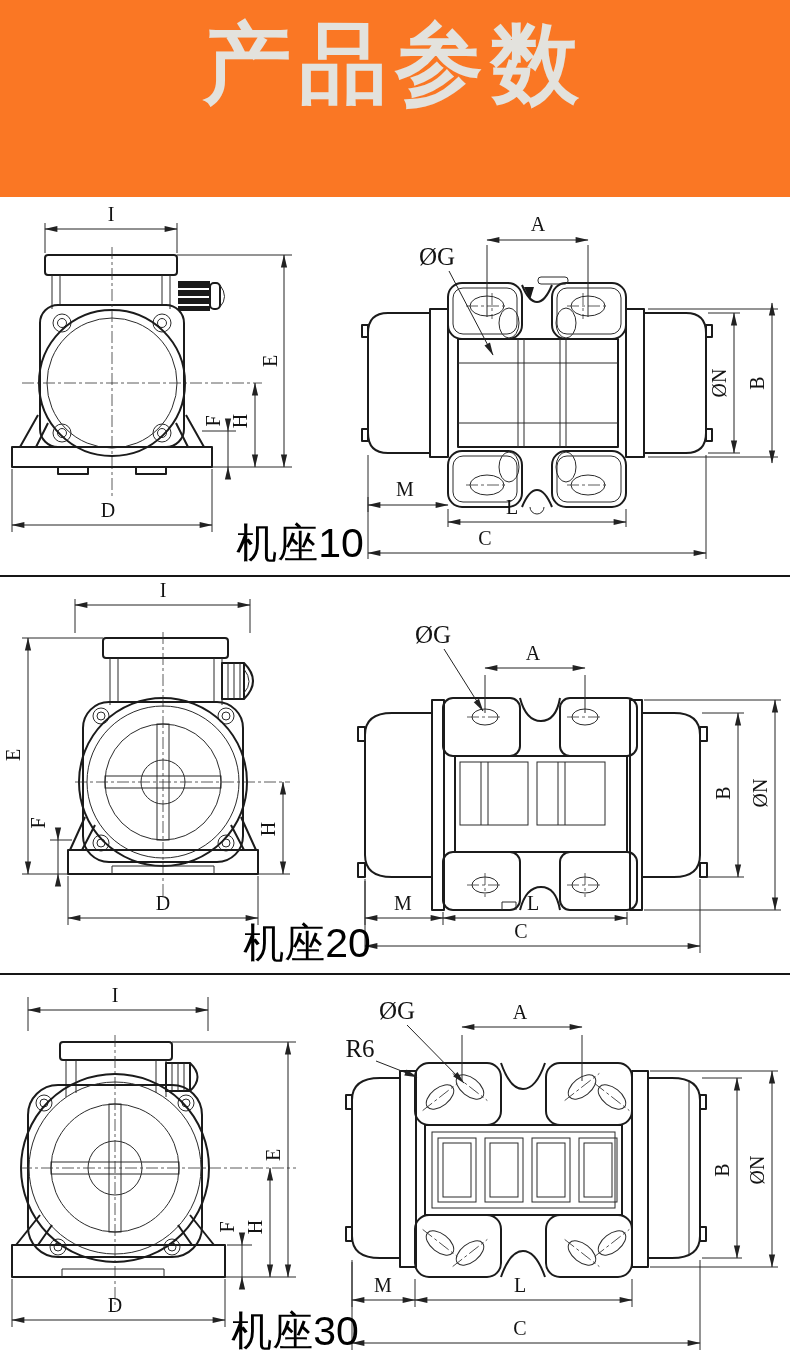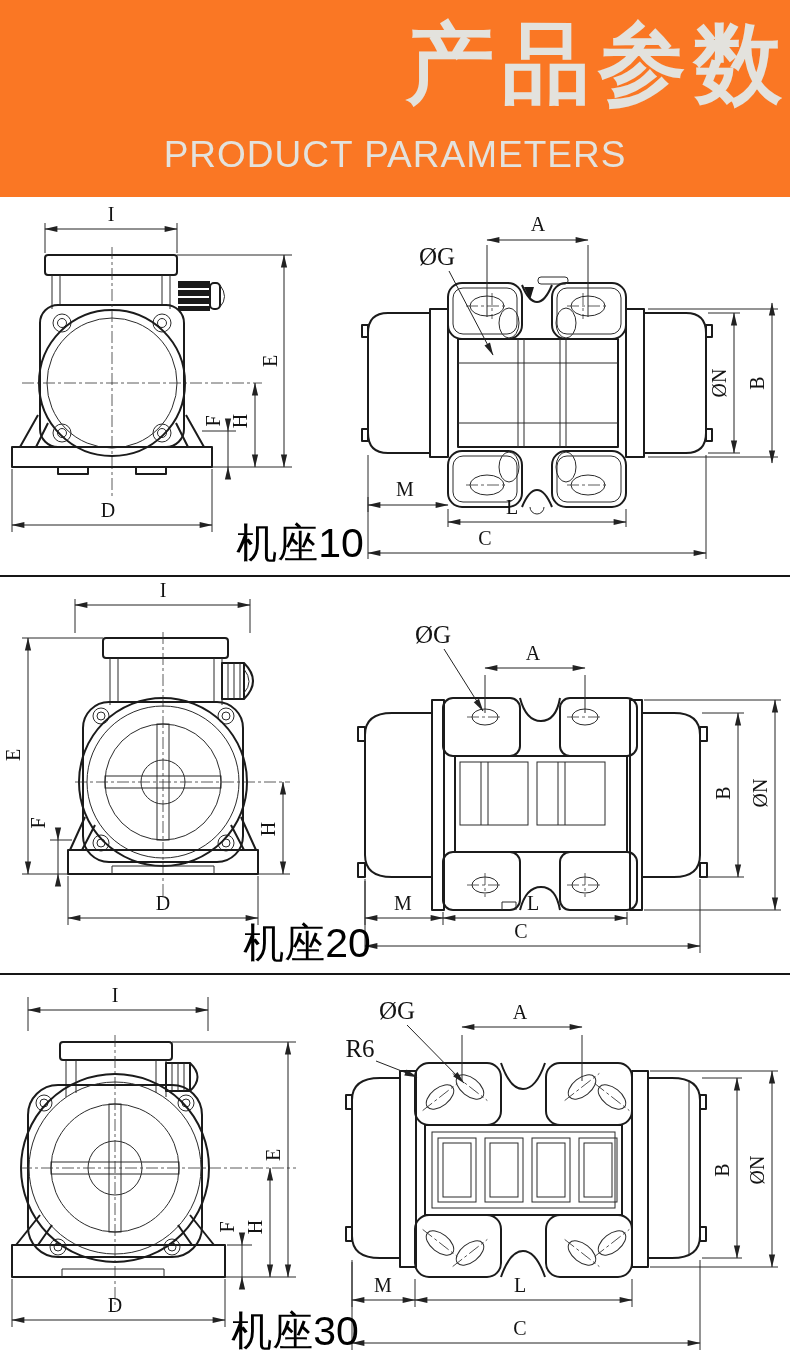--- a/index.html
+++ b/index.html
@@ -1,20 +1,20 @@
 <!DOCTYPE html>
 <html><head>
 <meta charset="utf-8">
 <style>
   html,body{margin:0;padding:0;background:#ffffff;}
   .page{position:relative;width:790px;height:1356px;background:#ffffff;overflow:hidden;
         font-family:"Liberation Sans",sans-serif;}
   
   .hdr{position:relative;width:790px;height:197px;background:#FA7724;}
-  .hdr-zh{position:absolute;left:0;top:14px;width:790px;text-align:right;
+  .hdr-zh{position:absolute;left:0;top:14px;width:790px;text-align:center;
           font-size:88px;line-height:100px;font-weight:900;letter-spacing:8px;color:#E3E2DD;}
   .hdr-en{position:absolute;left:0;top:134px;width:790px;text-align:center;
           font-size:37px;line-height:42px;font-weight:400;letter-spacing:1px;color:#E3E2DD;}
   
   .sect{position:relative;width:790px;background:#fff;}
   .divider{width:790px;height:2px;background:#161616;}
   svg{display:block;}
   
   .ol{stroke:#1b1b1b;stroke-width:2;fill:none;stroke-linejoin:round;}
   .tl{stroke:#2b2b2b;stroke-width:1;fill:none;}
@@ -34,21 +34,20 @@
   <svg width="0" height="0" style="position:absolute">
     <defs>
       <marker id="arr" viewBox="0 0 14 8" markerWidth="14" markerHeight="8" refX="13" refY="4" orient="auto-start-reverse" markerUnits="userSpaceOnUse">
         <path d="M13.6,4 L0.6,0.9 L0.6,7.1 Z" fill="#222"></path>
       </marker>
     </defs>
   </svg>
 
   <div class="hdr">
     <div class="hdr-zh">产品参数</div>
-    <div class="hdr-en">PRODUCT PARAMETERS</div>
   </div>
 
   <div class="sect">
   <svg width="790" height="378" viewBox="0 0 790 378">
 
     <g>
       <rect x="45" y="58" width="132" height="20" rx="3" class="ol"></rect>
       <path d="M52,78 V112 M170,78 V112 M60,78 V108 M162,78 V108" class="tl"></path>
 
       <rect x="178" y="84" width="32" height="30" class="dk"></rect>

